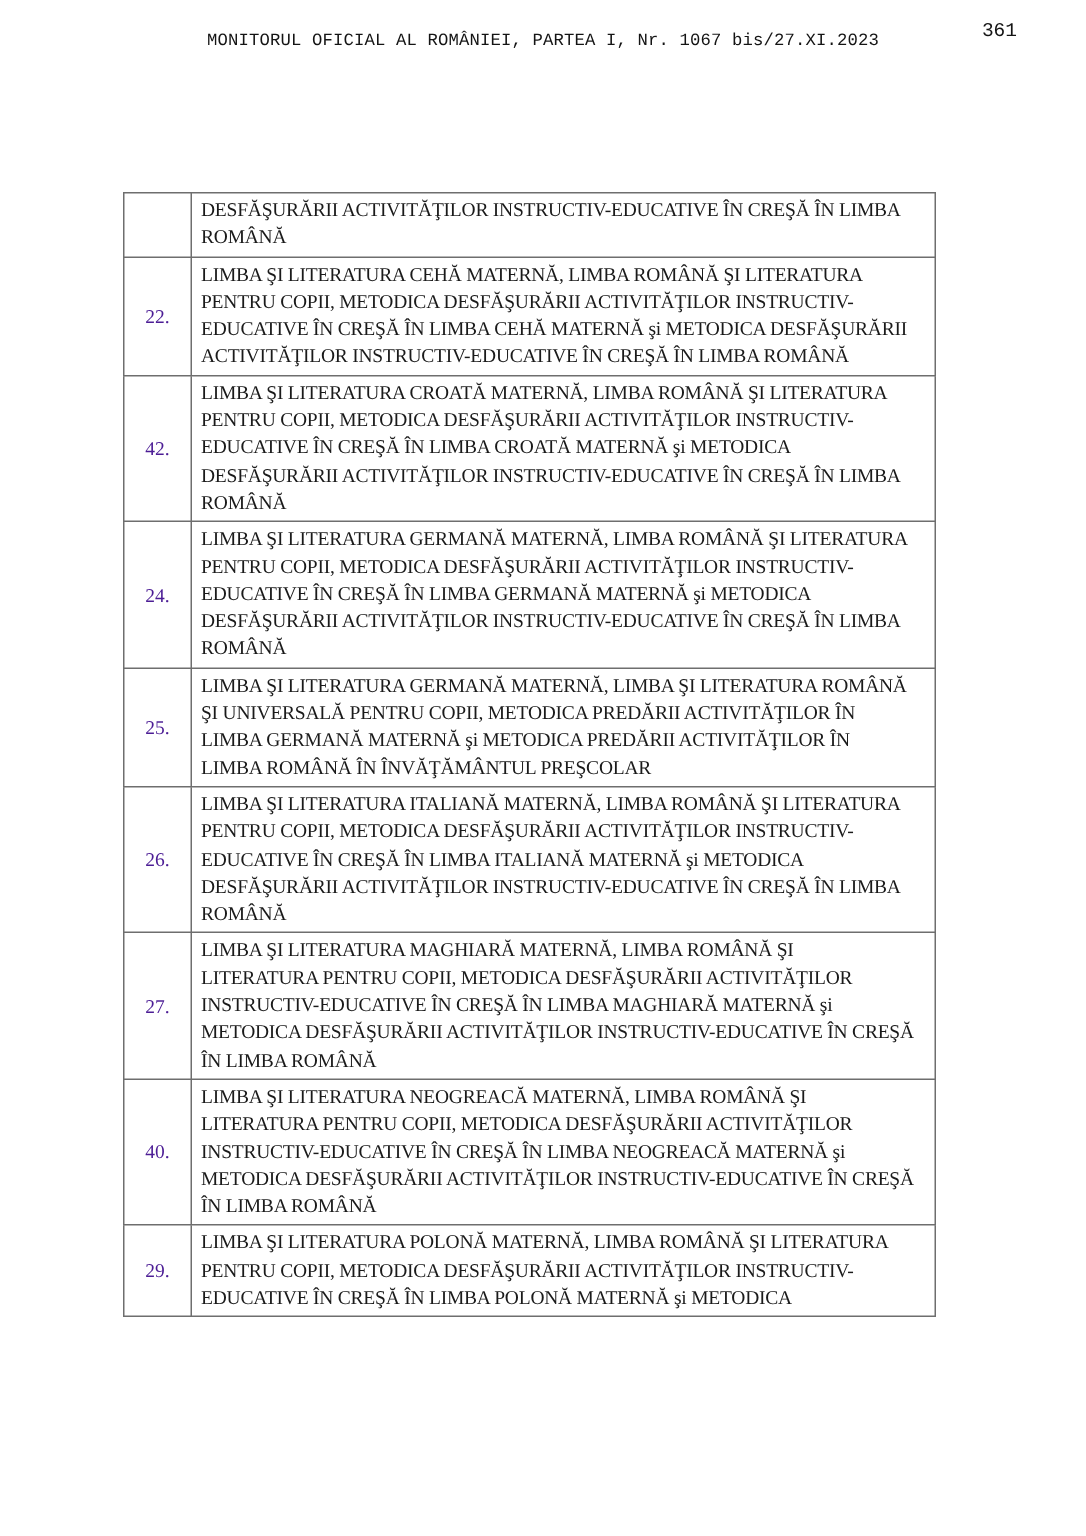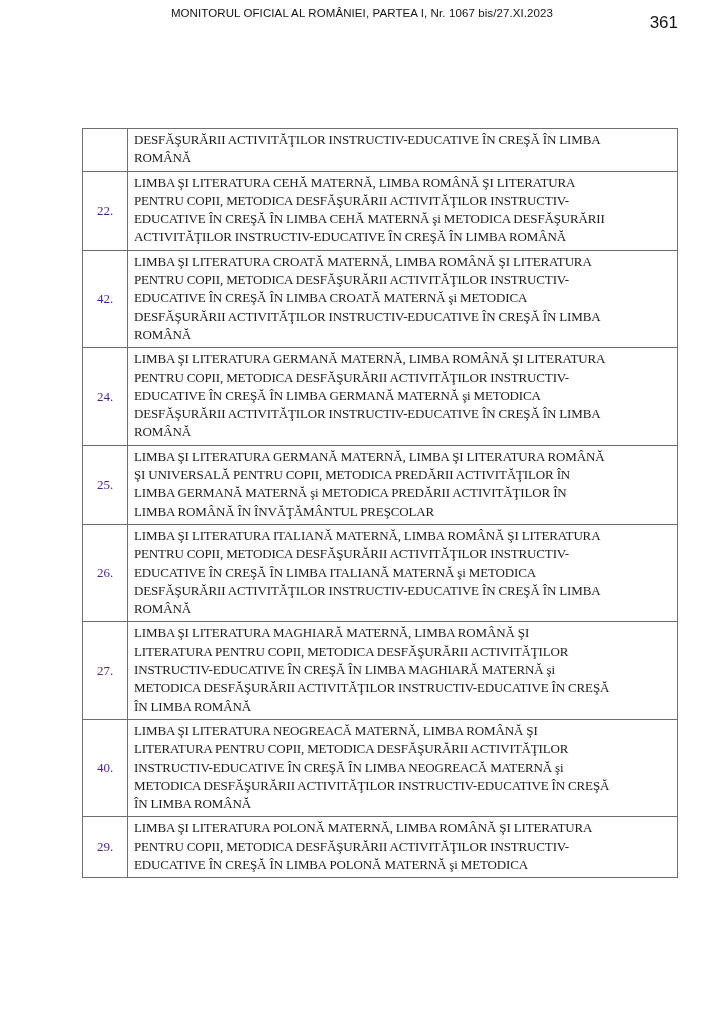--- a/index.html
+++ b/index.html
@@ -6,42 +6,42 @@
   html, body { background: #ffffff; }
   body {
     width: 724px;
     height: 1024px;
     position: relative;
     font-family: "Liberation Serif", serif;
     color: #1a1a1a;
   }
   .page-header {
     position: absolute;
-    top: 7px;
+    top: 21px;
     left: 0;
     width: 724px;
     text-align: center;
-    font-family: Liberation Sans, sans-serif;
+    font-family: Liberation Mono, monospace;
     font-size: 11.5px;
     letter-spacing: 0.1px;
     color: #141414;
   }
   .page-number {
     position: absolute;
     top: 13px;
     right: 46px;
-    font-family: Liberation Sans, sans-serif;
-    font-size: 17px;
+    font-family: Liberation Mono, monospace;
+    font-size: 13px;
     color: #141414;
   }
   table.doc-table {
     position: absolute;
     left: 82px;
     top: 128px;
-    width: 596px;
+    width: 542px;
     border-collapse: collapse;
     table-layout: fixed;
   }
   table.doc-table td {
     border: 1px solid #6e6e6e;
     vertical-align: middle;
   }
   td.cell-num {
     width: 45px;
     text-align: center;

